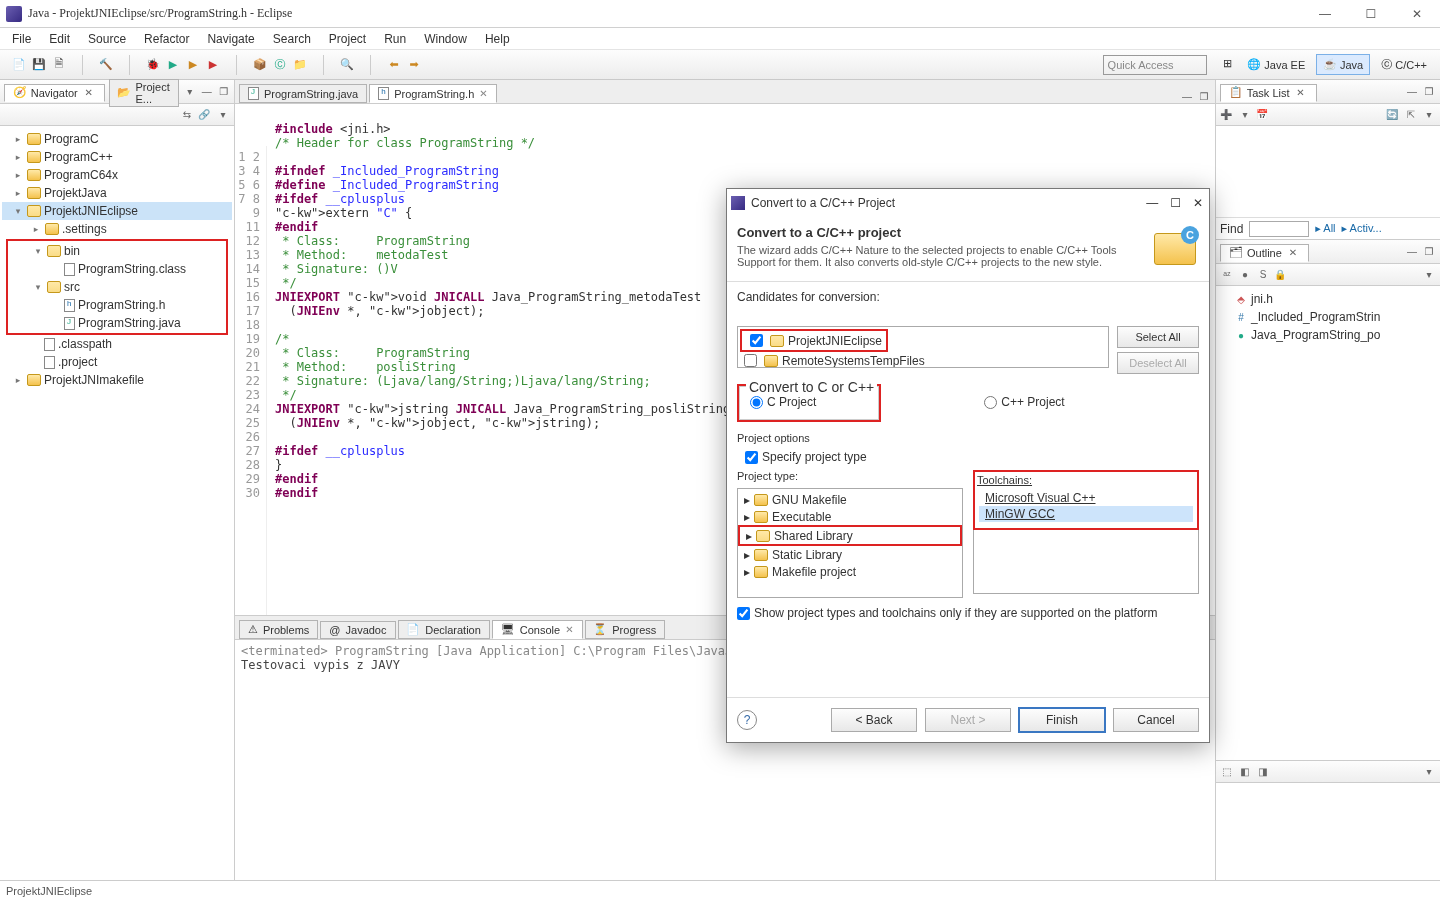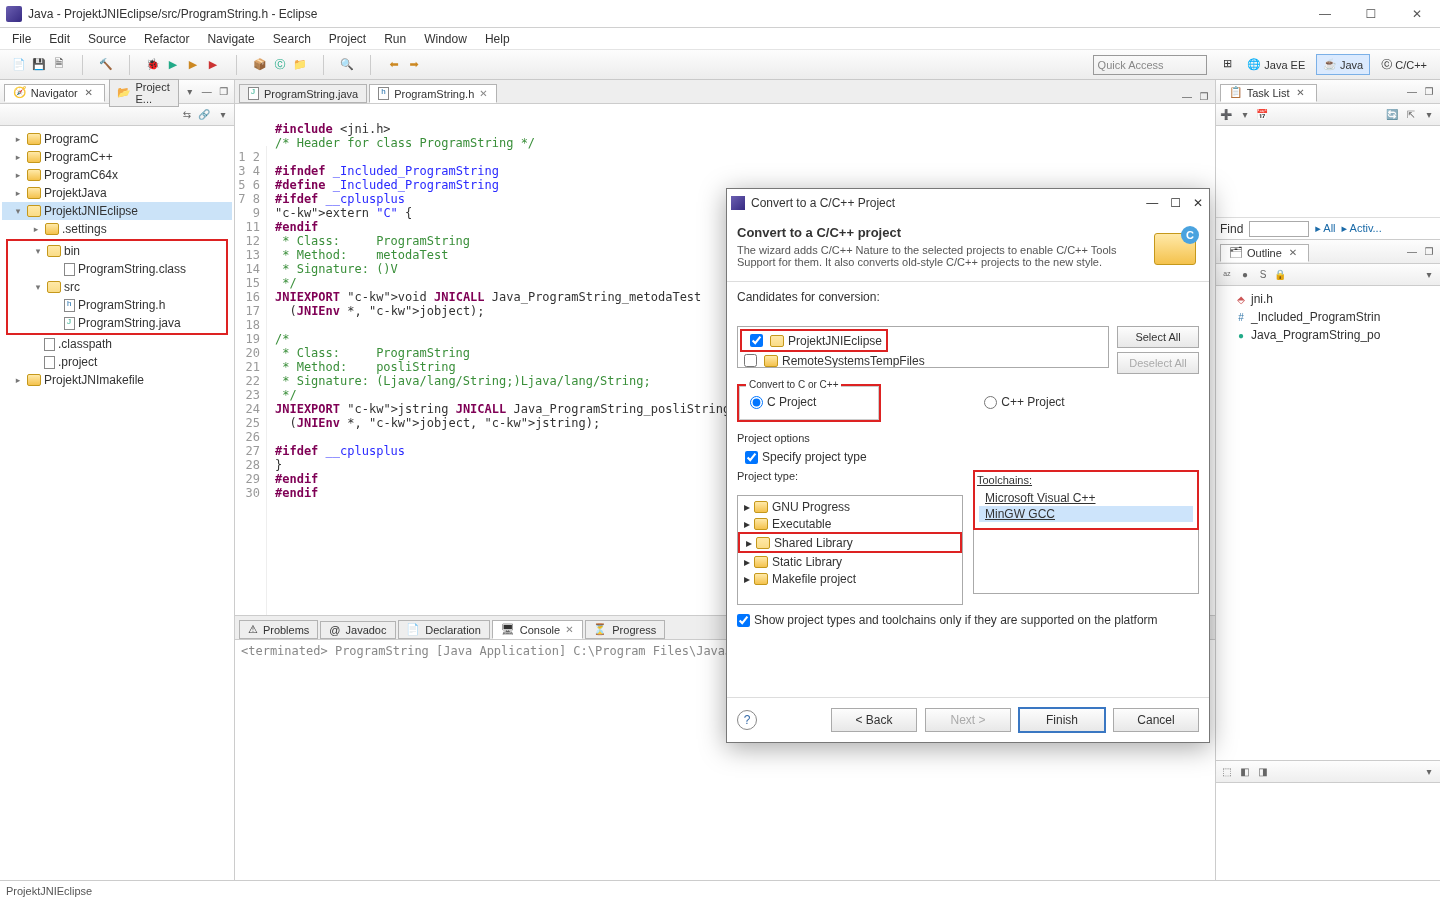--- a/index.html
+++ b/index.html
@@ -1,29 +1,29 @@
 <!DOCTYPE html>
 <html><head>
 <meta charset="utf-8">
 <style>
 * { box-sizing: border-box; }
 html, body { margin:0; padding:0; height:100%; font-family:"Segoe UI",Tahoma,sans-serif; font-size:12px; color:#333; background:#f0f0f0; overflow:hidden; }
 .ide { width:1440px; height:900px; display:flex; flex-direction:column; background:#fff; }
 .titlebar { height:28px; display:flex; align-items:center; border-bottom:1px solid #d0d0d0; background:#fff; }
 .titlebar .ico { width:16px; height:16px; margin:0 6px; background:linear-gradient(135deg,#6b5fb1,#362a82); border-radius:2px; position:relative; }
-.titlebar .title { flex:1; font-size:12px; color:#333; }
+.titlebar .title { flex:1; font-size:12px; color:#333;font-family:Liberation Serif, serif; }
 .winbtns { display:flex; }
 .winbtn { width:46px; height:28px; display:flex; align-items:center; justify-content:center; color:#555; }
 .menubar { height:22px; display:flex; align-items:center; gap:2px; padding:0 4px; border-bottom:1px solid #e4e4e4; background:#fff; }
 .menubar span { padding:2px 8px; }
 .toolbar { height:30px; display:flex; align-items:center; gap:6px; padding:0 6px; border-bottom:1px solid #c9c9c9; background:linear-gradient(#fdfdfd,#ececec); }
 .tbtn { width:18px; height:18px; border:1px solid transparent; display:inline-flex; align-items:center; justify-content:center; font-size:11px; }
 .tgrp { display:flex; align-items:center; gap:2px; padding:0 4px; }
 .tbsep { width:1px; height:20px; background:#ccc; margin:0 4px; }
-.quickaccess { width:114px; height:20px; border:1px solid #999; font-size:11px; color:#888; padding:0 4px; display:flex; align-items:center; margin-left:auto; }
+.quickaccess { width:104px; height:20px; border:1px solid #999; font-size:11px; color:#888; padding:0 4px; display:flex; align-items:center; margin-left:auto; }
 .persps { display:flex; gap:4px; margin-left:6px; }
 .persp { border:1px solid transparent; padding:2px 6px; display:flex; align-items:center; gap:3px; font-size:11px; }
 .persp.active { border:1px solid #7bb0e7; background:#dbeafe; }
 .workarea { flex:1; display:flex; min-height:0; }
 .left { width:235px; border-right:1px solid #ccc; display:flex; flex-direction:column; }
 .mid { flex:1; display:flex; flex-direction:column; min-width:0; }
 .right { width:225px; border-left:1px solid #ccc; display:flex; flex-direction:column; }
 .viewheader { height:24px; display:flex; align-items:center; border-bottom:1px solid #ccc; background:linear-gradient(#fdfdfd,#eee); padding:0 4px; gap:4px; font-size:11px; }
 .viewtab { border:1px solid #b3b3b3; background:#fff; padding:1px 8px; display:flex; align-items:center; gap:4px; border-bottom:1px solid #fff; position:relative; top:1px; }
 .viewtab.inactive { background:#eee; border-bottom:1px solid #b3b3b3; }
@@ -78,21 +78,21 @@
 .bannerico .fold { width:42px; height:32px; background:linear-gradient(#ffe9a8,#f4c24d); border:1px solid #c5981b; border-radius:3px; position:relative; }
 .bannerico .fold::after { content:"C"; position:absolute; right:-4px; top:-8px; width:18px; height:18px; background:#4aa3df; color:#fff; border-radius:50%; display:flex; align-items:center; justify-content:center; font-weight:bold; font-size:11px; }
 .dlgbody { flex:1; padding:8px 10px; overflow:auto; }
 .dlgrow { margin-bottom:22px; }
 .candlist { border:1px solid #aaa; height:42px; overflow:hidden; padding:2px; }
 .canditem { display:flex; align-items:center; gap:4px; height:17px; }
 .rbtns { display:flex; flex-direction:column; gap:4px; width:82px;justify-content:space-between; }
 .rbtn { border:1px solid #aaa; background:linear-gradient(#fdfdfd,#e8e8e8); height:22px; display:flex; align-items:center; justify-content:center; font-size:11px; }
 .rbtn.disabled { color:#aaa; }
 .groupbox { border:1px solid #ccc; padding:8px 10px 10px; margin-top:4px; position:relative; }
-.groupbox > .legend { position:absolute; top:-8px; left:6px; background:#fff; padding:0 3px; font-size:10px; }
+.groupbox > .legend { position:absolute; top:-8px; left:6px; background:#fff; padding:0 3px; font-size:14px; }
 .radio { display:flex; align-items:center; gap:4px; }
 .radio input { margin:0; }
 .projtypes { border:1px solid #aaa; height:110px; padding:2px; overflow:auto; }
 .ptitem { display:flex; align-items:center; gap:4px; height:17px; padding-left:4px; }
 .toolchains { border:1px solid #aaa; height:110px; padding:2px; overflow:auto; }
 .tcitem { padding:1px 6px; }
 .tcitem.sel { background:#cde4fb; }
 .twocol { display:flex; gap:10px; }
 .twocol > div:first-child { width:226px; }
 .twocol > div:last-child { flex:1;text-decoration:underline; }
@@ -356,20 +356,21 @@
           <div class="edtab">📄 <span>Declaration</span></div>
           <div class="edtab active">🖥 <span>Console</span> <span class="x">✕</span></div>
           <div class="edtab">⏳ <span>Progress</span></div>
           <div class="viewbtns" style="margin-left:auto">
             <span class="smbtn">—</span>
             <span class="smbtn">❐</span>
           </div>
         </div>
         <div class="console">
           <div class="term">&lt;terminated&gt; ProgramString [Java Application] C:\Program Files\JavaJRE\bin\javaw.exe (21. 12.</div>
+          <div>Testovaci vypis z JAVY</div>
         </div>
       </div>
     </div>
 
     <div class="right">
       <div class="righttop">
         <div class="viewheader">
           <div class="viewtab">📋 <span>Task List</span> <span class="smbtn">✕</span></div>
           <div class="viewbtns">
               <span class="smbtn">—</span>
@@ -502,26 +503,26 @@
     </span>
 
     <div style="margin-top:10px;font-size:11px">Project options</div>
     <div class="chk" style="margin:6px 0 6px 8px">
         <input type="checkbox" checked="" style="">
         <span>Specify project type</span>
       </div>
 
     <div class="twocol">
       <div>
-        <div style="font-size:11px;margin-bottom:13px">Project type:</div>
+        <div style="font-size:11px;margin-bottom:6px">Project type:</div>
         <div class="projtypes">
           <div class="ptitem">
               <span class="tw">▸</span>
               <span class="foldico"></span>
-              <span>GNU Progress</span>
+              <span>GNU Makefile</span>
             </div>
           <div class="ptitem">
               <span class="tw">▸</span>
               <span class="foldico"></span>
               <span>Executable</span>
             </div>
           <div class="redbox" style="margin:0 -2px;padding:0 2px">
             <div class="ptitem">
                 <span class="tw">▸</span>
                 <span class="foldico open"></span>

